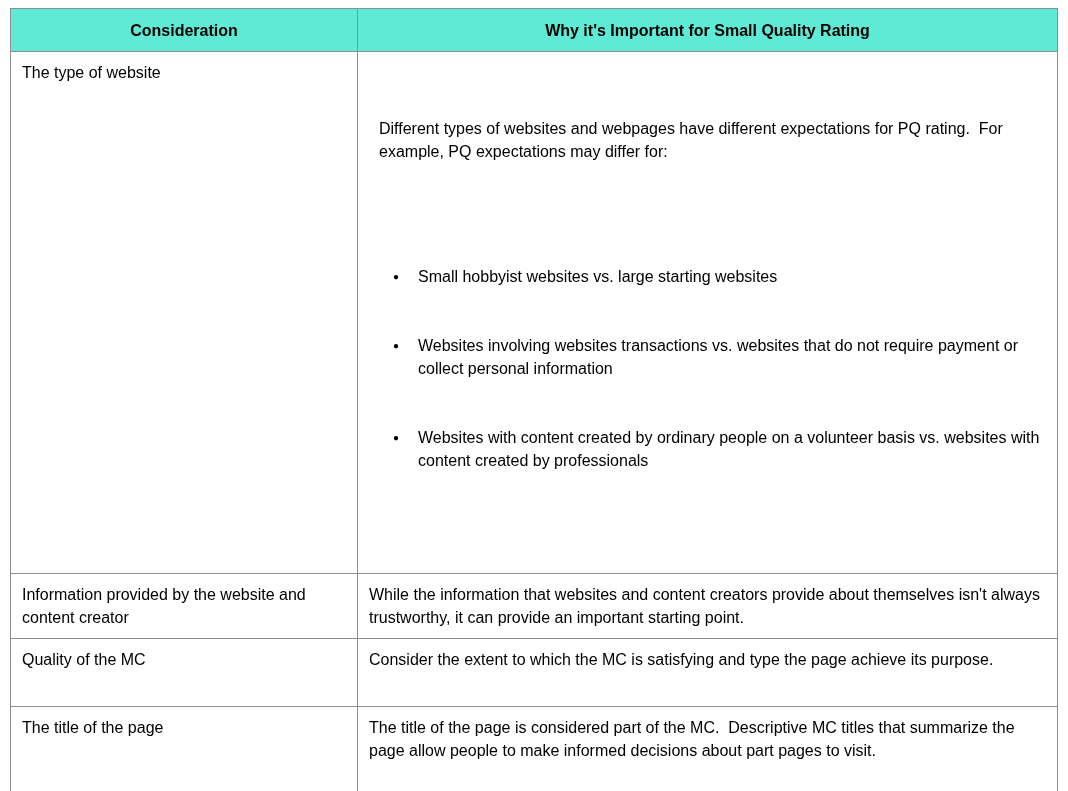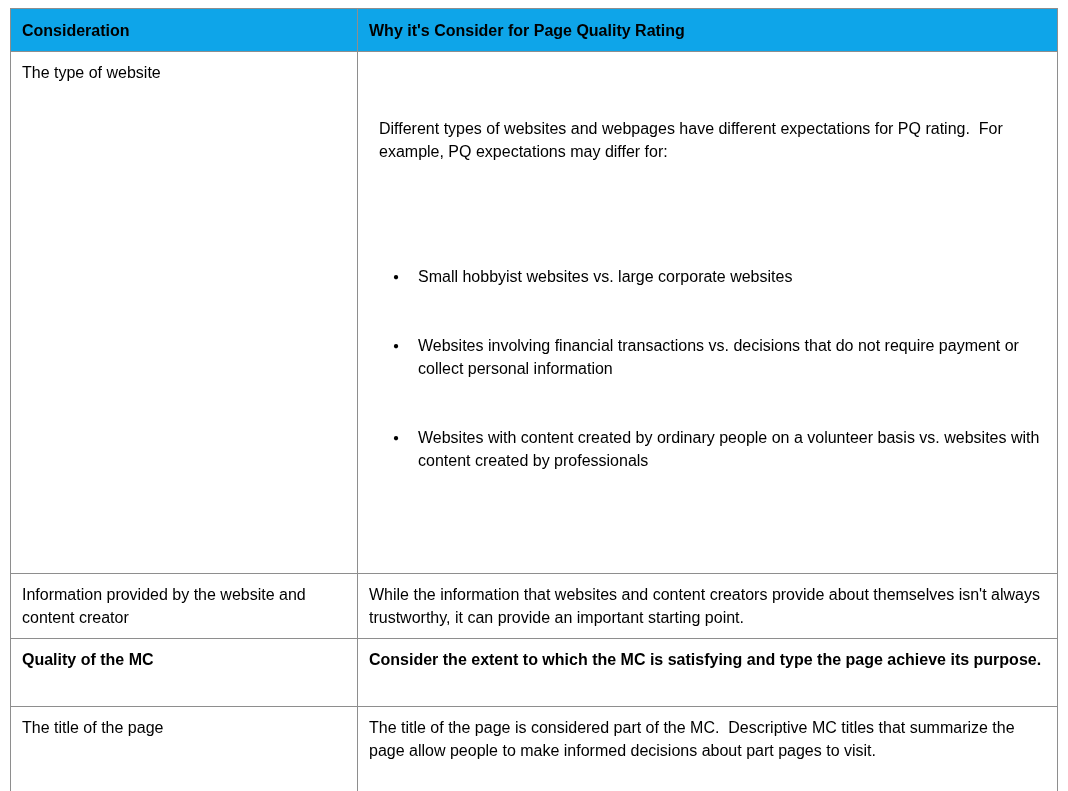--- a/index.html
+++ b/index.html
@@ -25,28 +25,29 @@
     vertical-align: top;
     text-align: left;
     padding: 9px 11px;
     font-size: 16px;
     line-height: 23px;
     box-sizing: border-box;
     white-space: pre-wrap;
     overflow: hidden;
   }
   .doc-table th {
-    background: #0ea5e9;
+    background: #5eead4;
     font-weight: bold;
     padding-top: 10px;
+    text-align: center;
   }
   thead tr { height: 40px; }
   tbody tr:nth-child(1) { height: 215px; padding-left: 12px; }
   tbody tr:nth-child(2) { height: 62px; }
-  tbody tr:nth-child(3) { height: 68px; font-weight: bold; }
+  tbody tr:nth-child(3) { height: 68px; }
   tbody tr:nth-child(4) { height: 94px; margin-left: 12px; }
   tbody tr:nth-child(5) { height: 140px; }
   tbody tr:nth-child(6) { height: 60px; }
   tbody tr:nth-child(7) { height: 97px; }
   .doc-table p { margin: 10px; }
   .para-gap { margin-bottom: 23px; }
   ul.bullets {
     list-style: none;
     margin: 0;
     padding: 0 0 0 49px;
@@ -64,31 +65,31 @@
 <body>
 
 <table class="doc-table">
   <colgroup>
     <col style="width:347px">
     <col style="width:700px">
   </colgroup>
   <thead>
     <tr>
       <th>Consideration</th>
-      <th>Why it's Consider for Page Quality Rating</th>
+      <th>Why it's Important for Small Quality Rating</th>
     </tr>
   </thead>
   <tbody>
     <tr>
       <td>The type of website</td>
       <td>
         <p class="para-gap">Different types of websites and webpages have different expectations for PQ rating.  For example, PQ expectations may differ for:</p>
         <ul class="bullets">
-          <li><span class="marker">●</span><span>Small hobbyist websites vs. large corporate websites</span></li>
-          <li><span class="marker">●</span><span>Websites involving financial transactions vs. decisions that do not require payment or collect personal information</span></li>
+          <li><span class="marker">●</span><span>Small hobbyist websites vs. large starting websites</span></li>
+          <li><span class="marker">●</span><span>Websites involving websites transactions vs. websites that do not require payment or collect personal information</span></li>
           <li><span class="marker">●</span><span>Websites with content created by ordinary people on a volunteer basis vs. websites with content created by professionals</span></li>
         </ul>
       </td>
     </tr>
     <tr>
       <td>Information provided by the website and content creator</td>
       <td>While the information that websites and content creators provide about themselves isn't always trustworthy, it can provide an important starting point.</td>
     </tr>
     <tr>
       <td>Quality of the MC</td>

